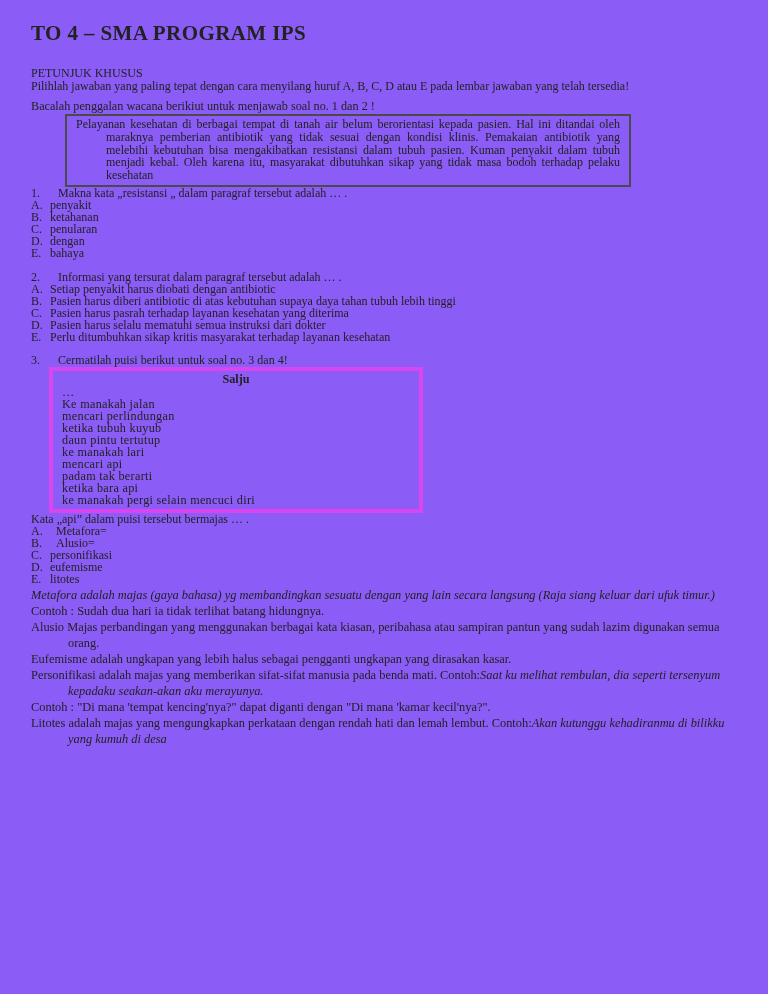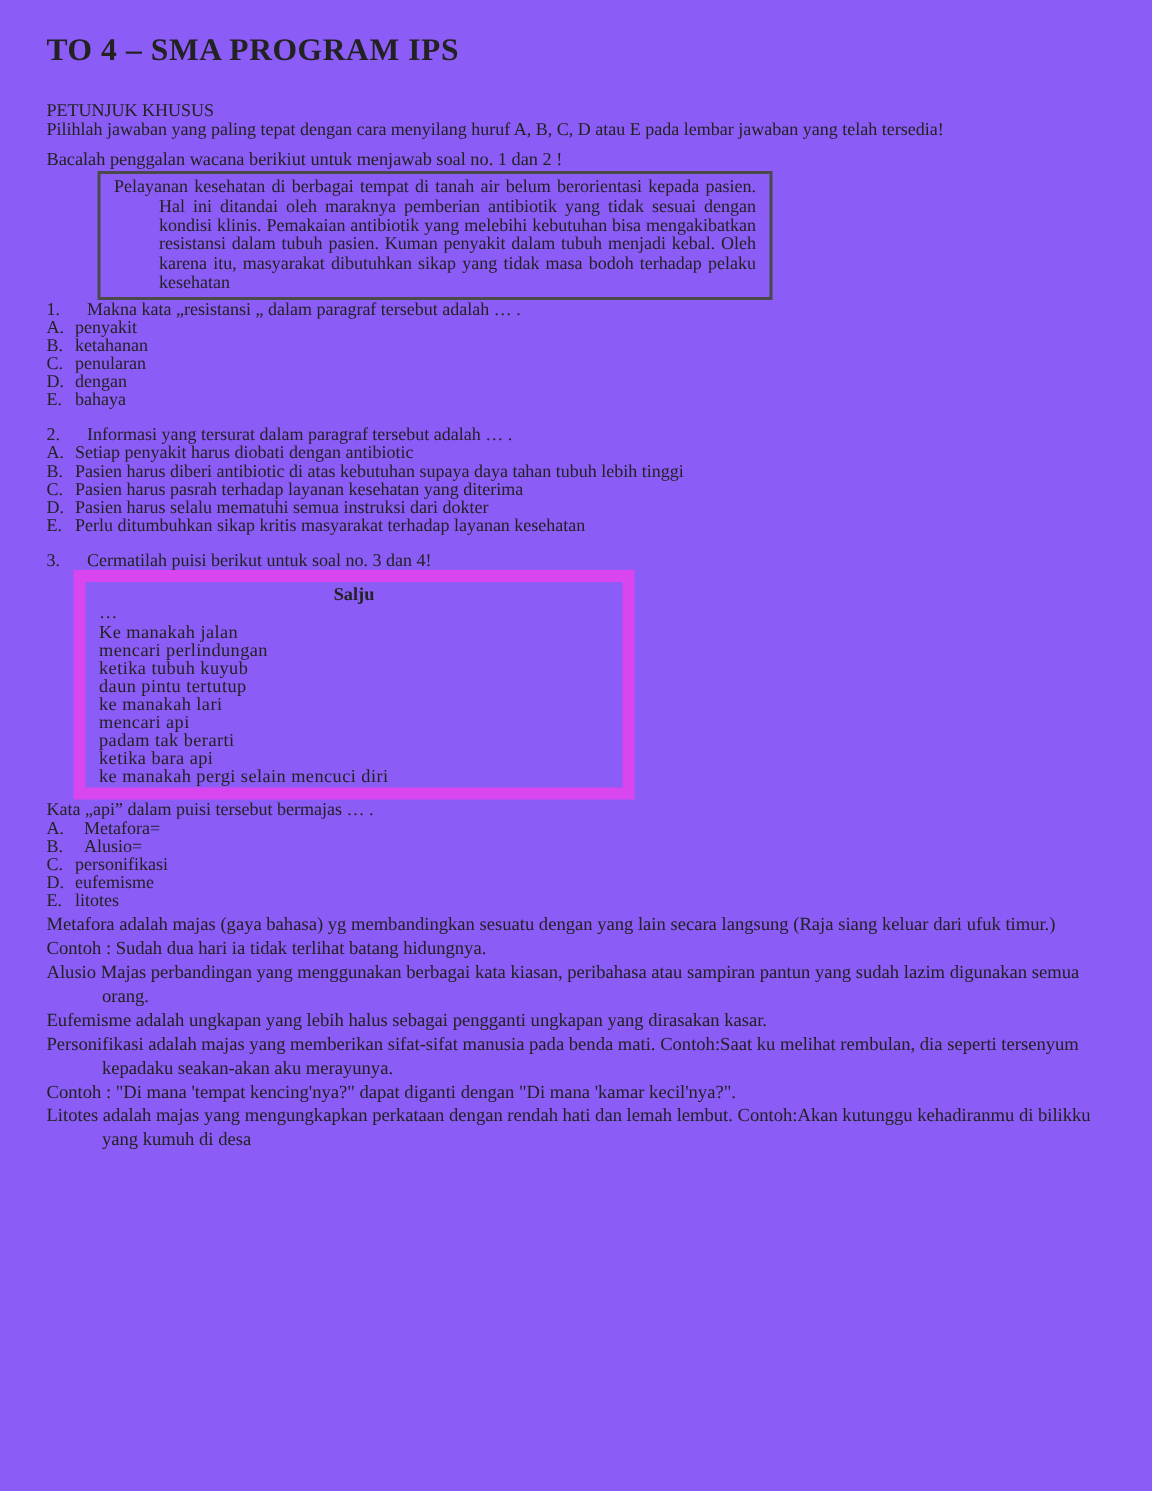--- a/index.html
+++ b/index.html
@@ -29,56 +29,56 @@
     line-height: 13px;
   }
   .intro {
     margin-top: 7px;
     font-size: 12.2px;
     line-height: 13px;
   }
   .passage-box {
     margin-top: 1px;
     margin-left: 34px;
-    width: 450px;
+    width: 566px;
     border: 2px solid #4a4a4a;
     padding: 2px 9px 3px 9px;
   }
   .passage {
     font-size: 12px;
     line-height: 12.8px;
     text-align: justify;
     padding-left: 30px;
     text-indent: -30px;
   }
   .q-row { display: flex; font-size: 12px; line-height: 12.1px; }
   .q-row.gap { margin-top: 11px; }
   .q-num { flex: none; width: 27px; }
   .opt-row { display: flex; font-size: 12px; line-height: 12.1px; }
   .opt-letter { flex: none; width: 19px; }
   .opt-letter.wide { width: 25px; }
   .poem-box {
     margin-top: 1px;
     margin-left: 18px;
     width: 374px;
-    border: 8px solid #d946ef;
+    border: 4px solid #d946ef;
     padding: 2px 9px 2px 9px;
   }
   .poem-title { font-size: 12.2px; font-weight: bold; text-align: center; line-height: 12.4px; }
   .poem-author { font-size: 12.2px; text-align: center; line-height: 12.4px; }
   .poem-line { font-size: 12.2px; line-height: 12.1px; letter-spacing: 0.3px; }
   .stem { font-size: 12px; line-height: 12.4px; }
   .notes { margin-top: 3px; }
   .note {
     font-size: 12.4px;
     line-height: 15.9px;
     padding-left: 37px;
     text-indent: -37px;
   }
-  .it { }
+  .it { font-style: italic; }
 </style>
 </head>
 <body>
 
 <div class="page">
 
   <h1 class="title">TO 4 – SMA PROGRAM IPS</h1>
 
   <div class="instr">
     <div>PETUNJUK KHUSUS</div>

